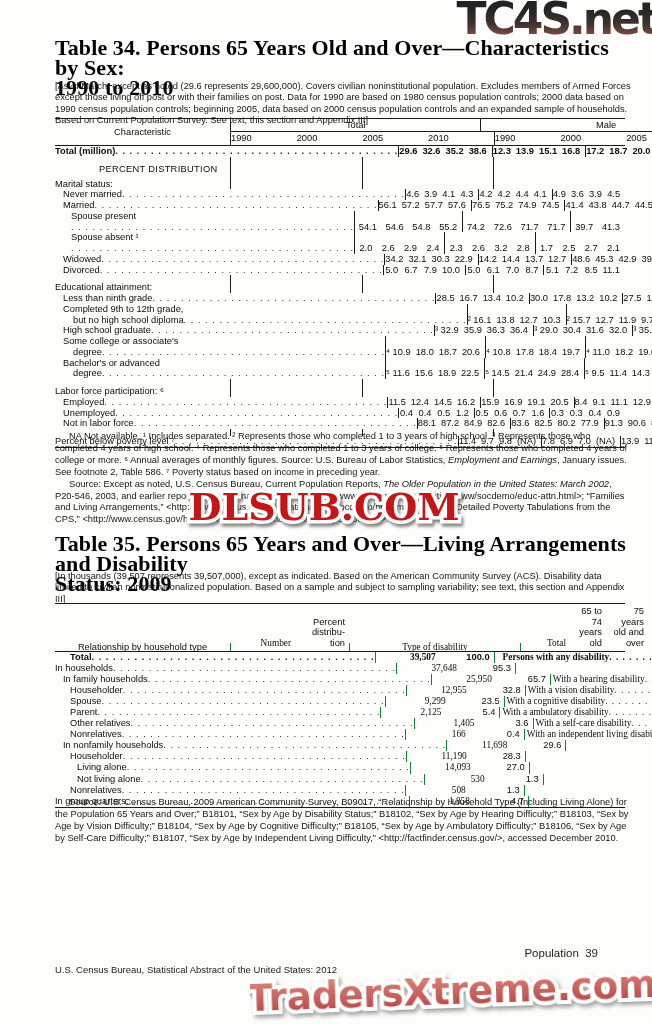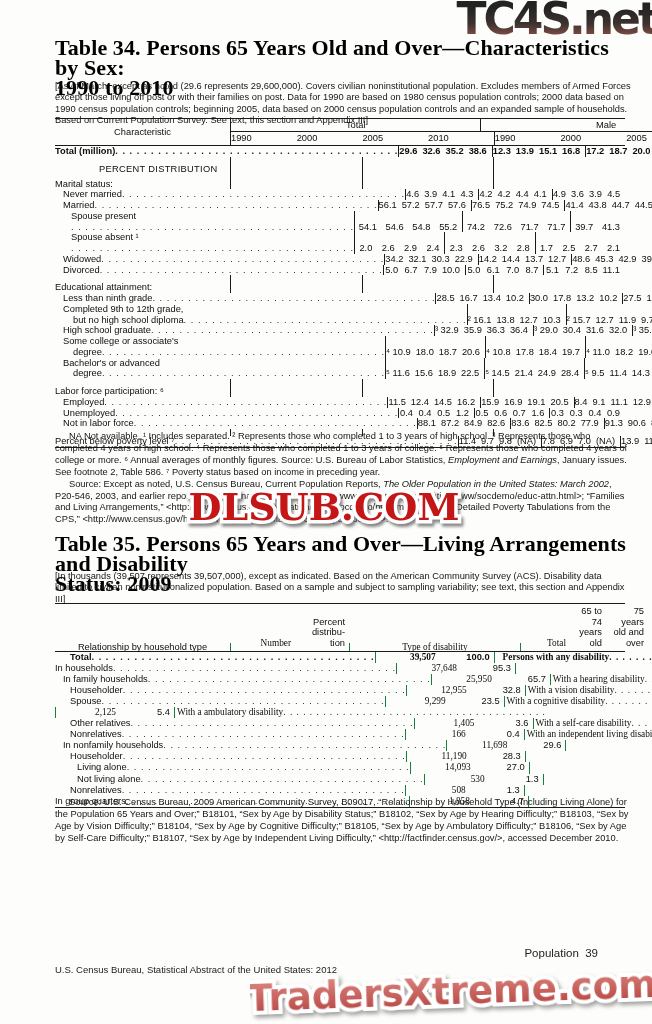--- a/index.html
+++ b/index.html
@@ -744,20 +744,26 @@
       <div class="c cpct">23.5</div>
       <div class="cdlbl bl">
         <div class="lline lline1">
             <span class="ltxt">With a cognitive disability</span>
             <span class="leader"></span>
           </div>
       </div>
 
     </div>
       <div class="t35row r-ind2">
+      <div class="clbl">
+        <div class="lline lline1">
+            <span class="ltxt">Parent</span>
+            <span class="leader"></span>
+          </div>
+      </div>
       <div class="c cnum bl">2,125</div>
       <div class="c cpct">5.4</div>
       <div class="cdlbl bl">
         <div class="lline lline1">
             <span class="ltxt">With a ambulatory disability</span>
             <span class="leader"></span>
           </div>
       </div>
 
     </div>

